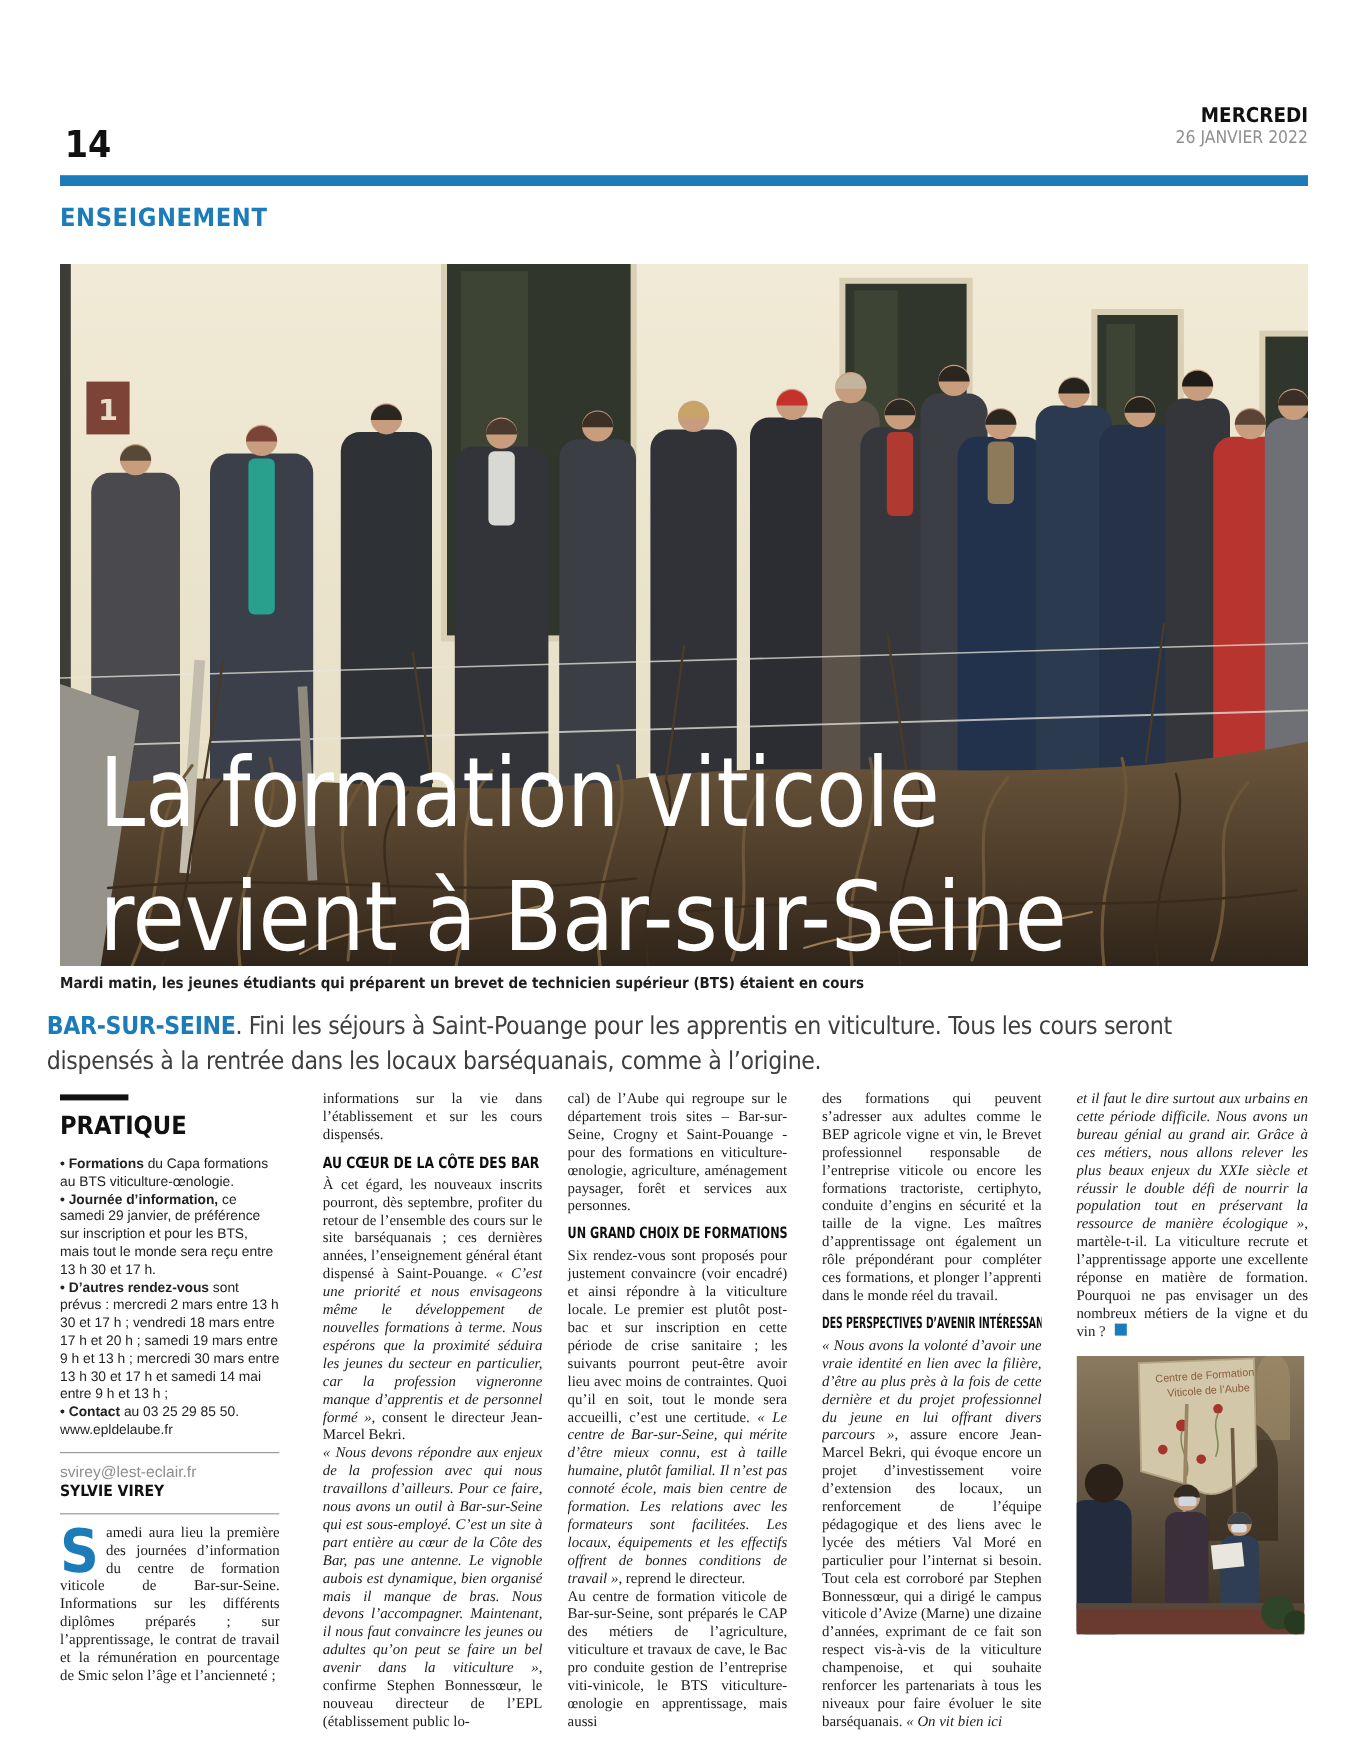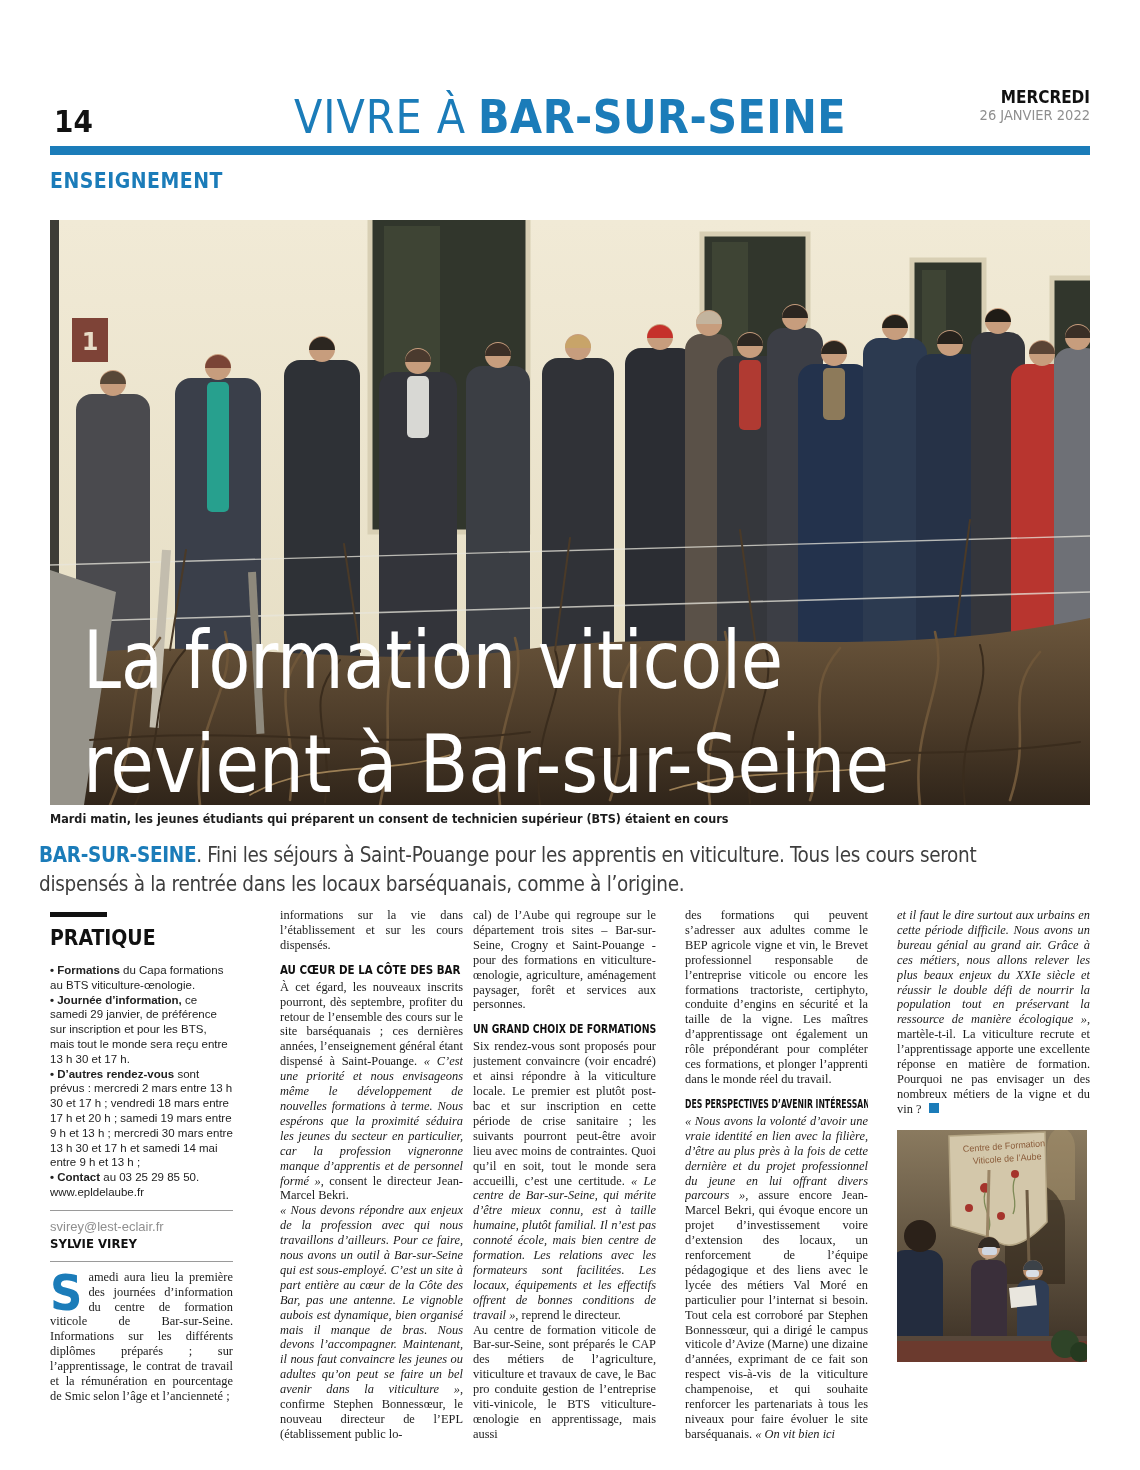--- a/index.html
+++ b/index.html
@@ -28,21 +28,21 @@
   .hero-caption{position:absolute;left:50px;top:811px;width:1040px;color:#1d1d1d;
                 font-family:"DejaVu Sans",sans-serif;font-stretch:condensed;font-weight:700;font-size:12.5px;}
   .lead{position:absolute;left:39px;top:841px;width:965px;color:#3e3e3e;
         font-family:"DejaVu Sans",sans-serif;font-stretch:condensed;font-size:20.5px;
         line-height:29px;letter-spacing:-0.3px;}
   .lead b{color:var(--accent);font-weight:800;}
 
   
   .cols{position:absolute;left:50px;top:908px;width:1040px;height:562px;}
   .col{position:absolute;top:0;width:183px;height:562px;overflow:hidden;}
-  .c1{left:0;}.c2{left:230px;}.c3{left:423px;}.c4{left:635px;}.c5{left:847px;width:193px;}
+  .c1{left:0;}.c2{left:219px;}.c3{left:423px;}.c4{left:635px;}.c5{left:847px;width:193px;}
   .para{margin:0;font-size:12.4px;line-height:14.9px;text-align:justify;
         hyphens:auto;-webkit-hyphens:auto;color:#1b1b1b;}
   .para i{font-style:italic;}
   .subhead{font-family:"DejaVu Sans",sans-serif;font-stretch:condensed;font-weight:700;
            font-size:13px;color:#101010;margin:9px 0 3px;white-space:nowrap;transform-origin:0 50%;}
   .sx88{transform:scaleX(.88);}
   .sx80{transform:scaleX(.80);}
   .sx66{transform:scaleX(.66);}
 
   .prat-bar{width:57px;height:5px;background:#111;margin-top:4px;}
@@ -62,23 +62,20 @@
   .church svg{display:block;}
   .church-caption{font-family:"DejaVu Sans",sans-serif;font-stretch:condensed;font-weight:700;
                   font-size:12.3px;line-height:16px;color:#1d1d1d;margin-top:6px;}
 </style>
 </head>
 <body>
 
 <div class="page" style="--accent: #1b7cb9;">
 
   <div class="page-num">14</div>
-  <div class="masthead">
-    <span class="light">VIVRE À</span><span class="heavy">BAR-SUR-SEINE</span>
-  </div>
   <div class="dateline">
     <div class="weekday">MERCREDI</div>
     <div class="datetxt">26 JANVIER 2022</div>
   </div>
   <div class="blue-bar"></div>
   <div class="rubric">ENSEIGNEMENT</div>
 
   <div class="hero">
     <svg width="1040" height="585" viewBox="0 0 1040 585">
       <defs>
@@ -239,21 +236,21 @@
             <path d="M905,415 L920,300"></path>
           </g>
         </g>
       </g>
       <g fill="#ffffff" font-family="DejaVu Sans, Liberation Sans, sans-serif" font-stretch="condensed">
         <text x="33" y="468" font-size="80" textLength="700" lengthAdjust="spacingAndGlyphs">La formation viticole</text>
         <text x="33" y="572" font-size="80" textLength="806" lengthAdjust="spacingAndGlyphs">revient à Bar-sur-Seine</text>
       </g>
     </svg>
   </div>
-  <div class="hero-caption">Mardi matin, les jeunes étudiants qui préparent un consent de technicien supérieur (BTS) étaient en cours</div>
+  <div class="hero-caption">Mardi matin, les jeunes étudiants qui préparent un brevet de technicien supérieur (BTS) étaient en cours</div>
 
   <div class="lead"><b>BAR-SUR-SEINE</b><span>. Fini les séjours à Saint-Pouange pour les apprentis en viticulture. Tous les cours seront dispensés à la rentrée dans les locaux barséquanais, comme à l’origine.</span></div>
 
   <div class="cols">
 
     <div class="col c1">
       <section>
         <div class="prat-bar"></div>
         <h3 class="prat-title">PRATIQUE</h3>
         <p class="prat-item"><b>• Formations</b> <span>du Capa formations au BTS viticulture-œnologie.</span></p>

